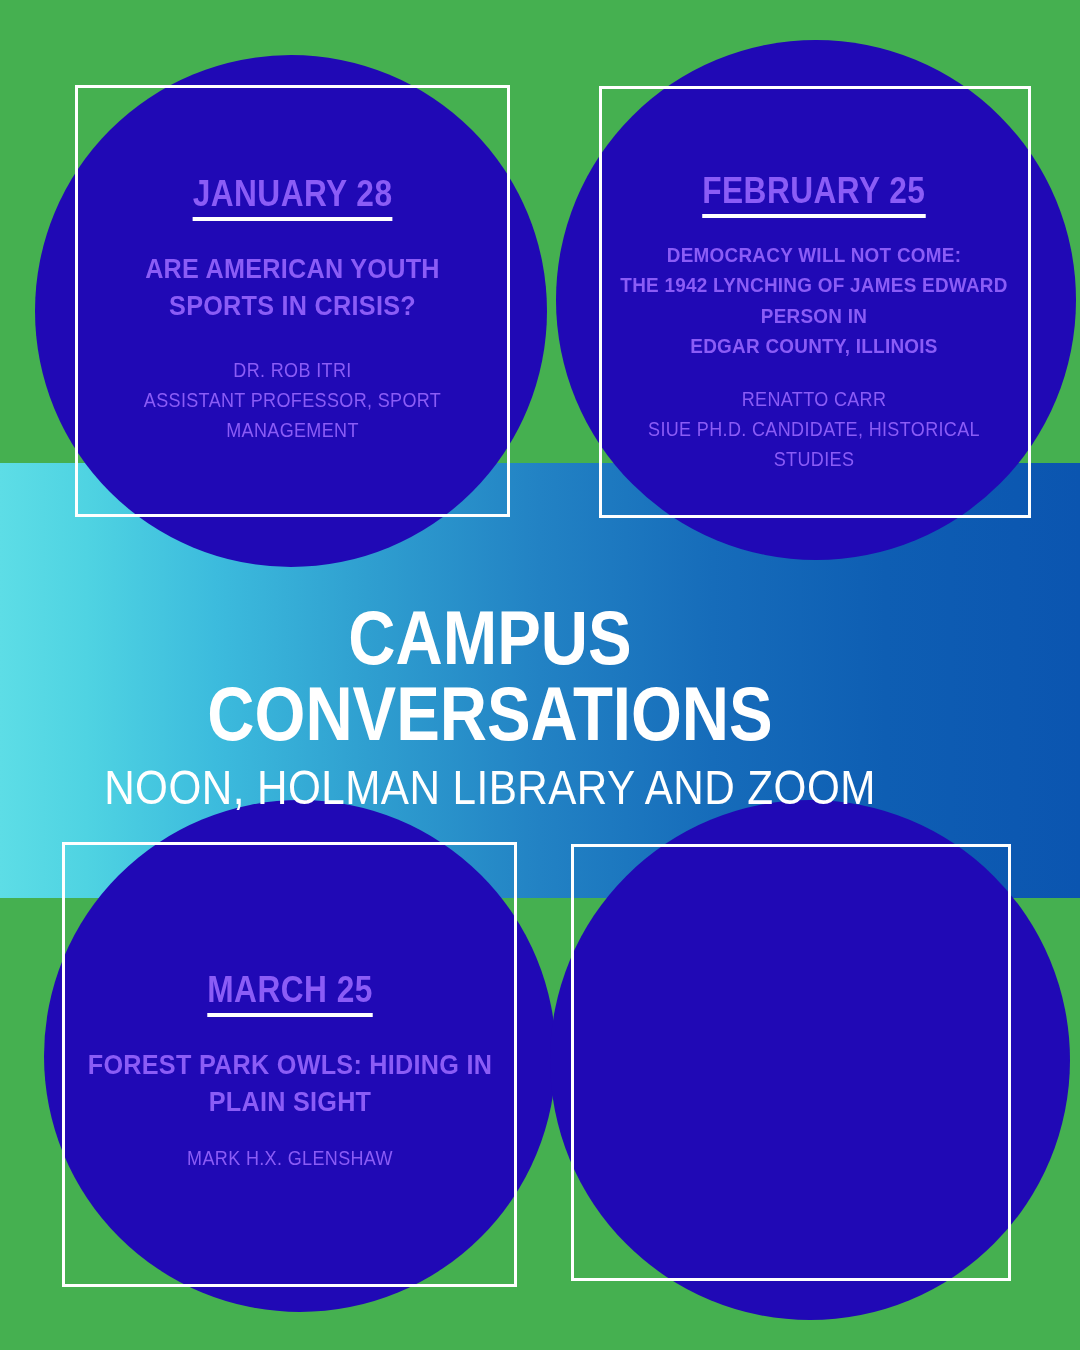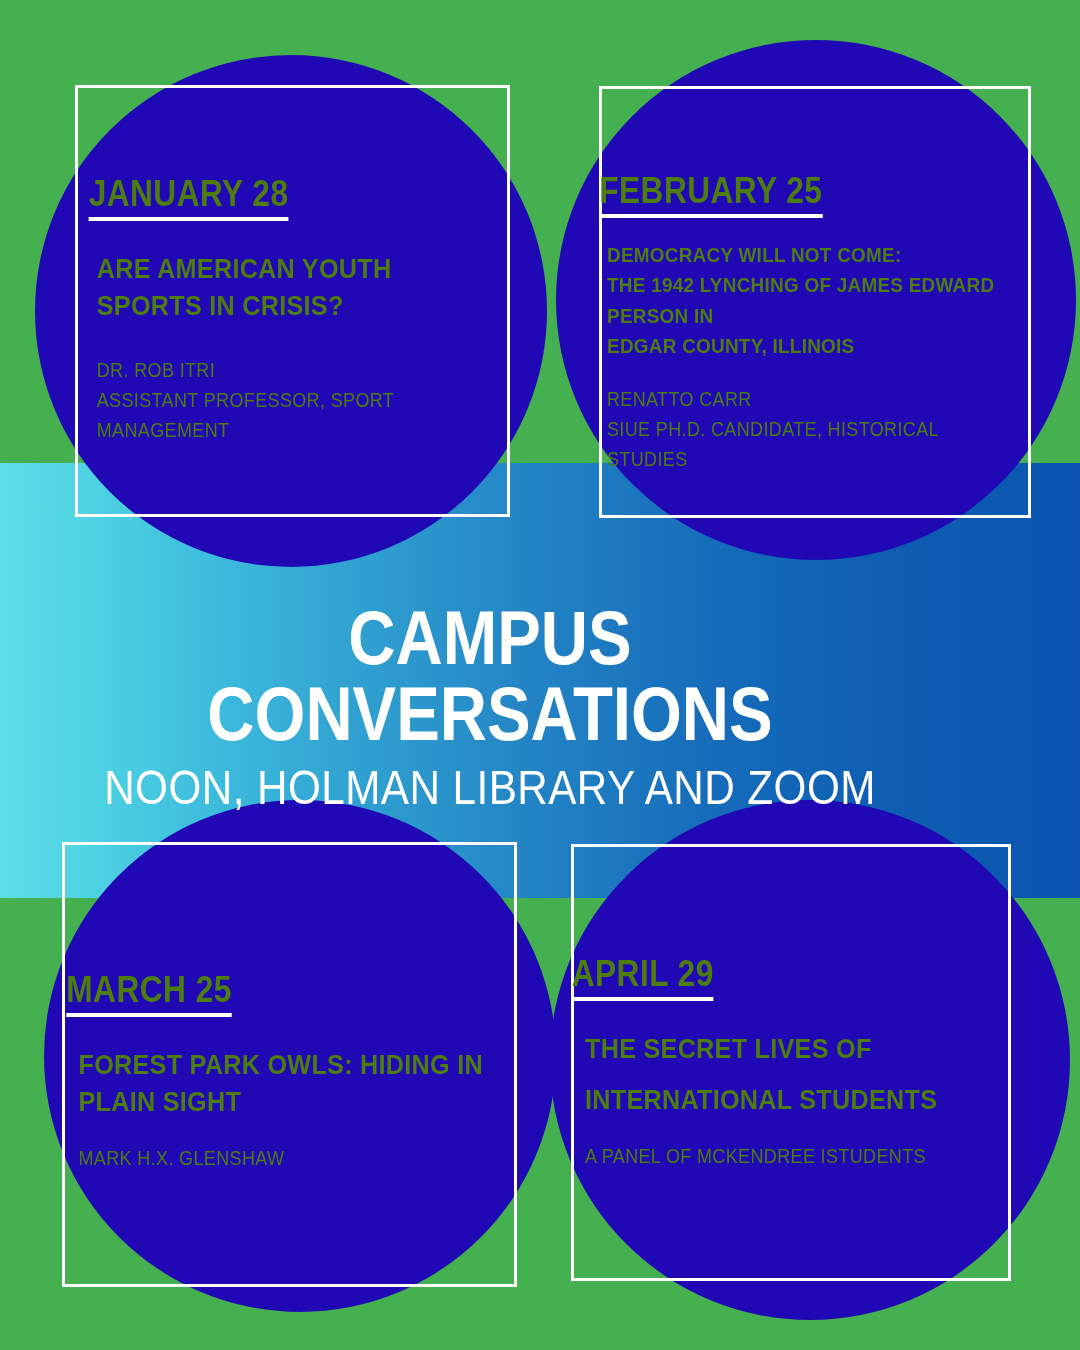--- a/index.html
+++ b/index.html
@@ -54,22 +54,22 @@
     box-sizing: border-box;
   }
   .frame-tl { left: 75px;  top: 85px;   width: 435px; height: 432px; }
   .frame-tr { left: 599px; top: 86px;   width: 432px; height: 432px; }
   .frame-bl { left: 62px;  top: 842px;  width: 455px; height: 445px; }
   .frame-br { left: 571px; top: 844px;  width: 440px; height: 437px; }
 
   
   .panel {
     position: absolute;
-    text-align: left;
-    color: #4d7c0f;
+    text-align: center;
+    color: #8b5cf6;
     z-index: 5;
   }
   .panel-tl { left: 75px;  top: 175px;  width: 435px; }
   .panel-tr { left: 584px; top: 172px;  width: 460px; }
   .panel-bl { left: 55px;  top: 971px;  width: 470px; }
   .panel-br { left: 562px; top: 955px;  width: 460px; }
 
   .date {
     display: inline-block;
     font-size: 36px;
@@ -197,27 +197,14 @@
     <div class="title">
       <div>FOREST PARK OWLS: HIDING IN</div>
       <div>PLAIN SIGHT</div>
     </div>
     <div class="gap-md"></div>
     <div class="speaker">
       <div>MARK H.X. GLENSHAW</div>
     </div>
   </div>
 
-  <div class="panel panel-br">
-    <div class="date">APRIL 29</div>
-    <div class="gap-lg"></div>
-    <div class="title">
-      <div>THE SECRET LIVES OF</div>
-      <div class="gap-sm"></div>
-      <div>INTERNATIONAL STUDENTS</div>
-    </div>
-    <div class="gap-md"></div>
-    <div class="speaker">
-      <div>A PANEL OF MCKENDREE ISTUDENTS</div>
-    </div>
-  </div>
 
 </div>
 
 </body></html>

